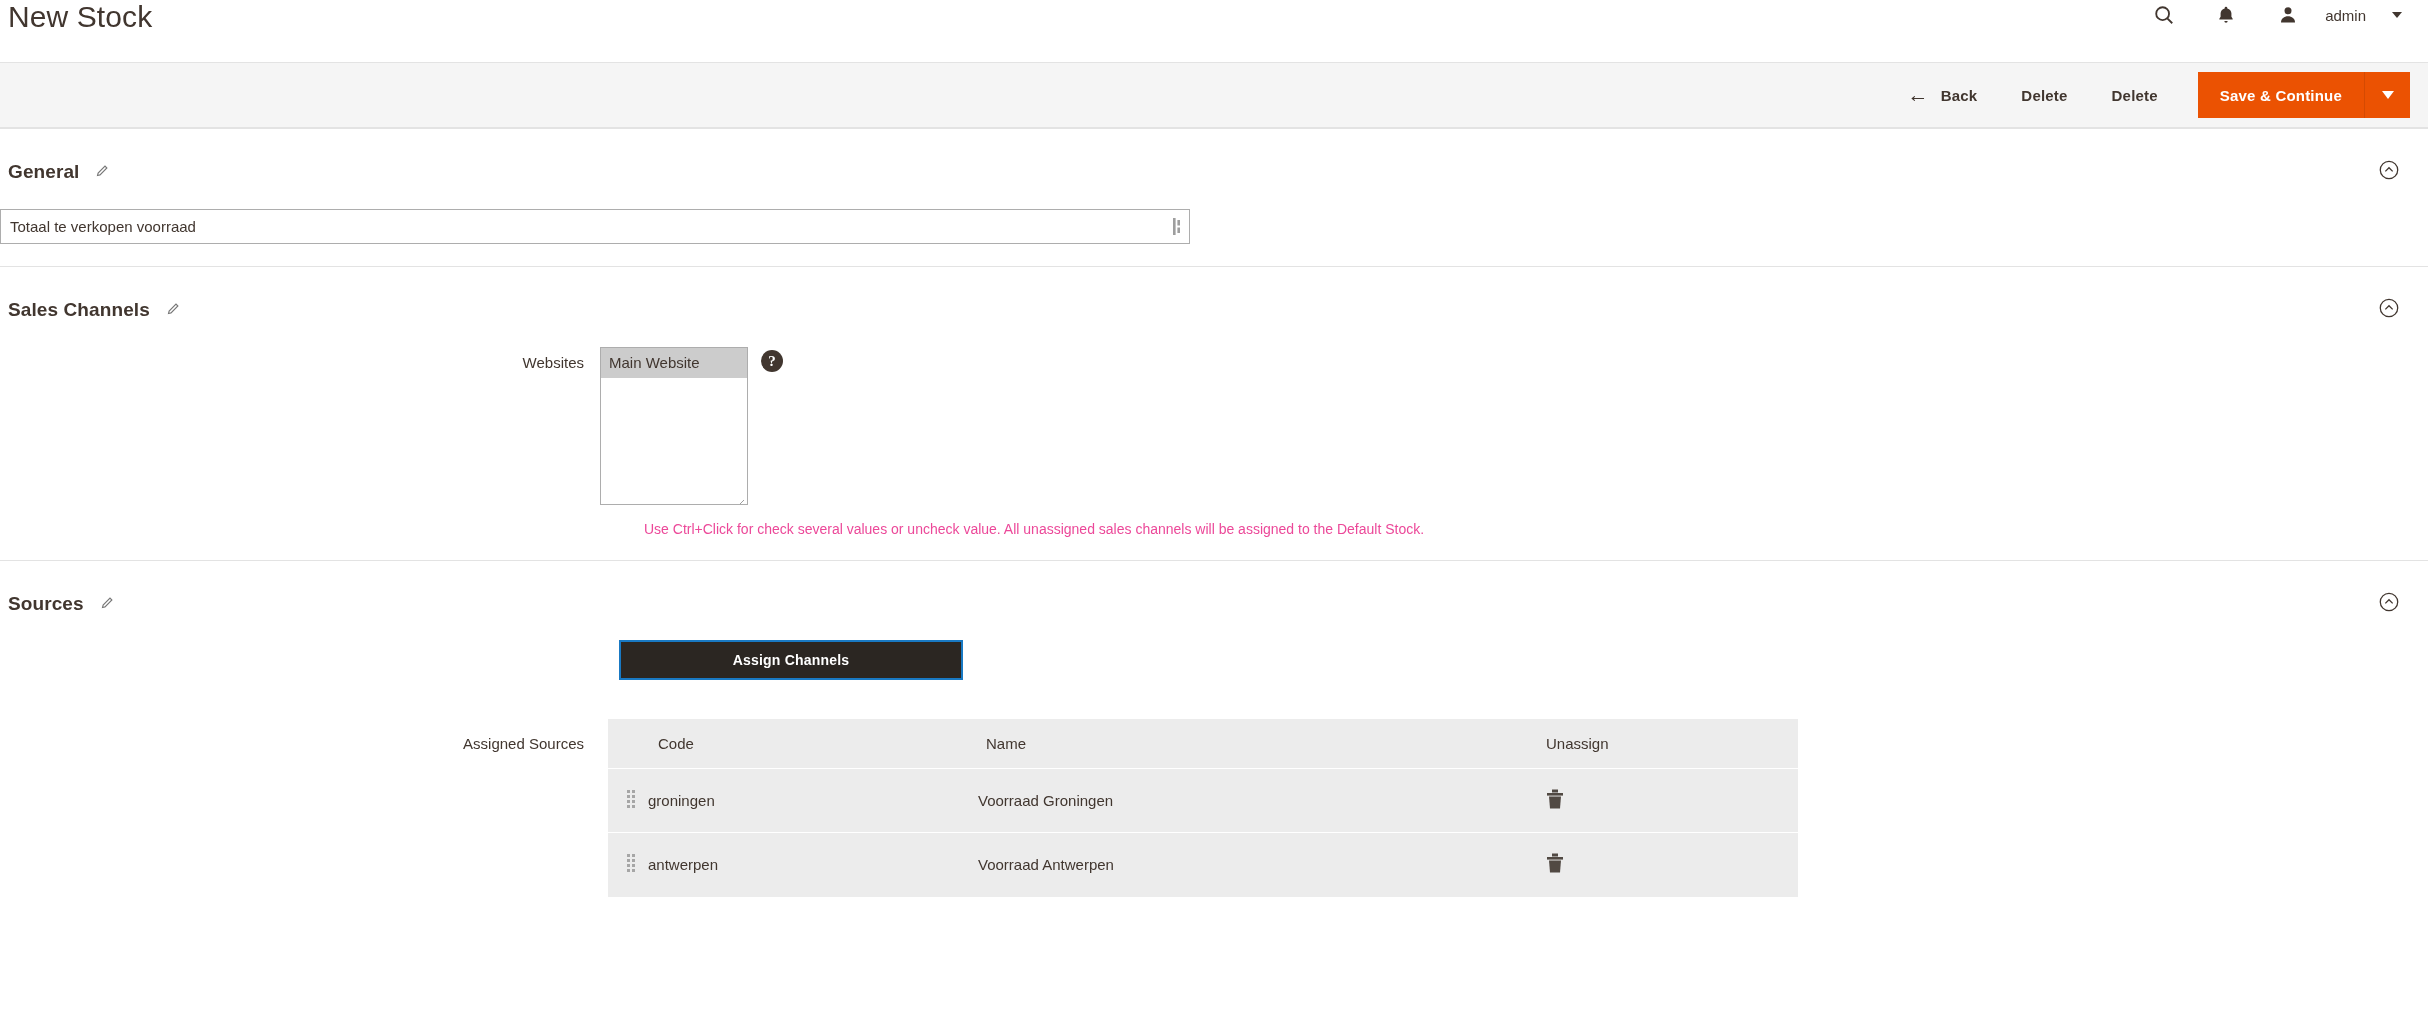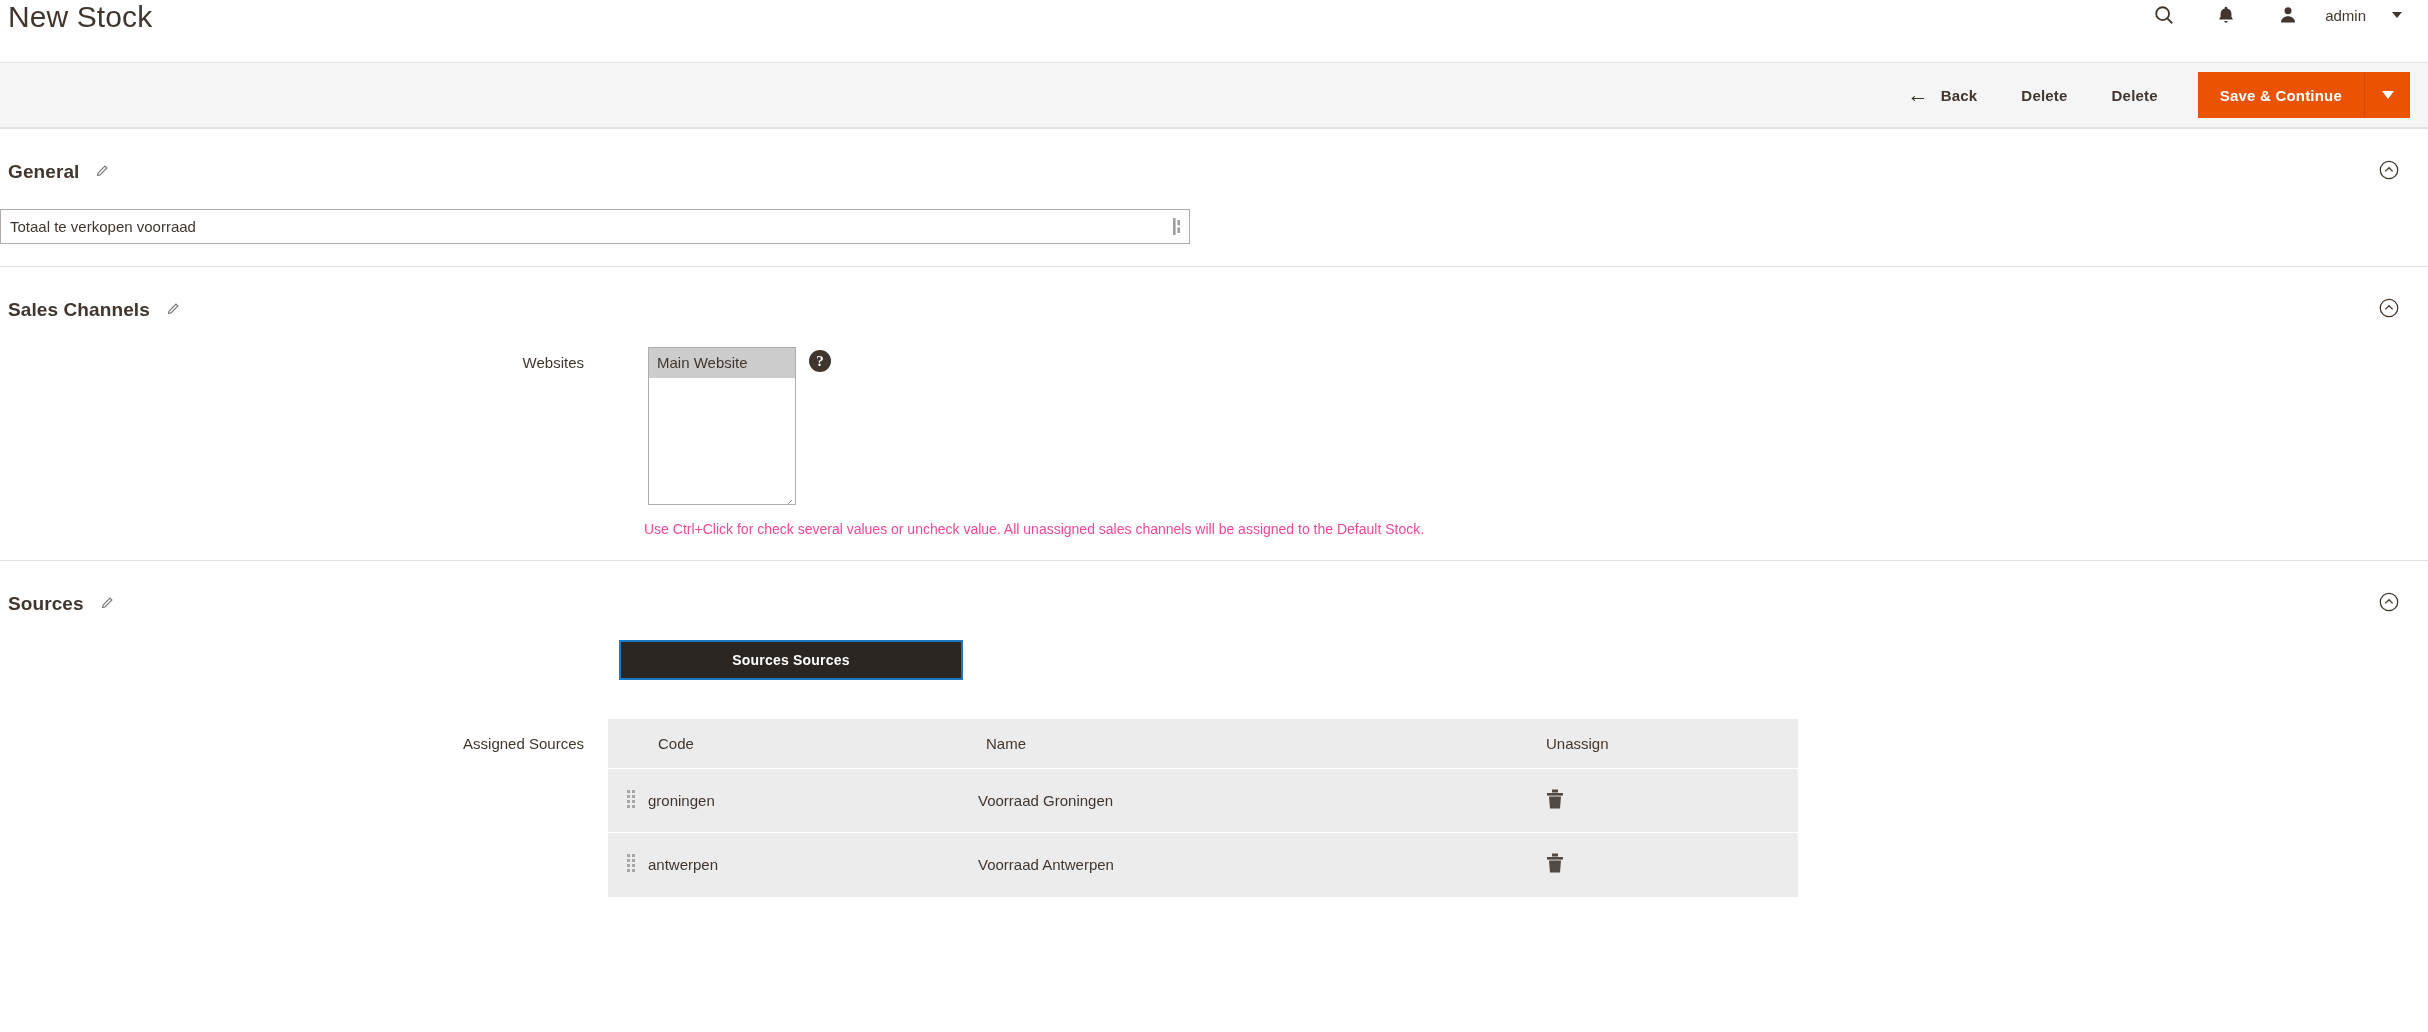--- a/index.html
+++ b/index.html
@@ -202,21 +202,20 @@
   .multiselect {
     width: 148px;
     height: 158px;
     border: 1px solid #adadad;
     background: #ffffff;
     font-family: inherit;
     font-size: 15px;
     color: #41362f;
     overflow: hidden;
     position: relative;
-    margin-left: 48px;
   }
   .multiselect-option {
     padding: 6px 8px 7px 8px;
     background: #cccccc;
     color: #41362f;
     font-size: 15px;
     cursor: pointer;
   }
   .ms-corner {
     position: absolute;
@@ -471,21 +470,21 @@
       </span>
     </div>
     <span class="collapse-icon">
       <svg width="22" height="22" viewBox="0 0 24 24" fill="none" stroke="#41362f" stroke-width="1.4">
         <circle cx="12" cy="12" r="9.5"></circle>
           <polyline points="8,13.5 12,9.5 16,13.5"></polyline>
       </svg>
     </span>
   </div>
   <div class="section-body">
-    <button class="assign-btn">Sources Sources</button>
+    <button class="assign-btn">Assign Channels</button>
 
     <div class="sources-table-row">
       <div class="sources-label">Assigned Sources</div>
       <table class="data-table">
         <thead>
           <tr>
             <th class="th-code col-code" colspan="2">Code</th>
             <th class="th-name col-name">Name</th>
             <th class="th-unassign col-unassign">Unassign</th>
           </tr>

